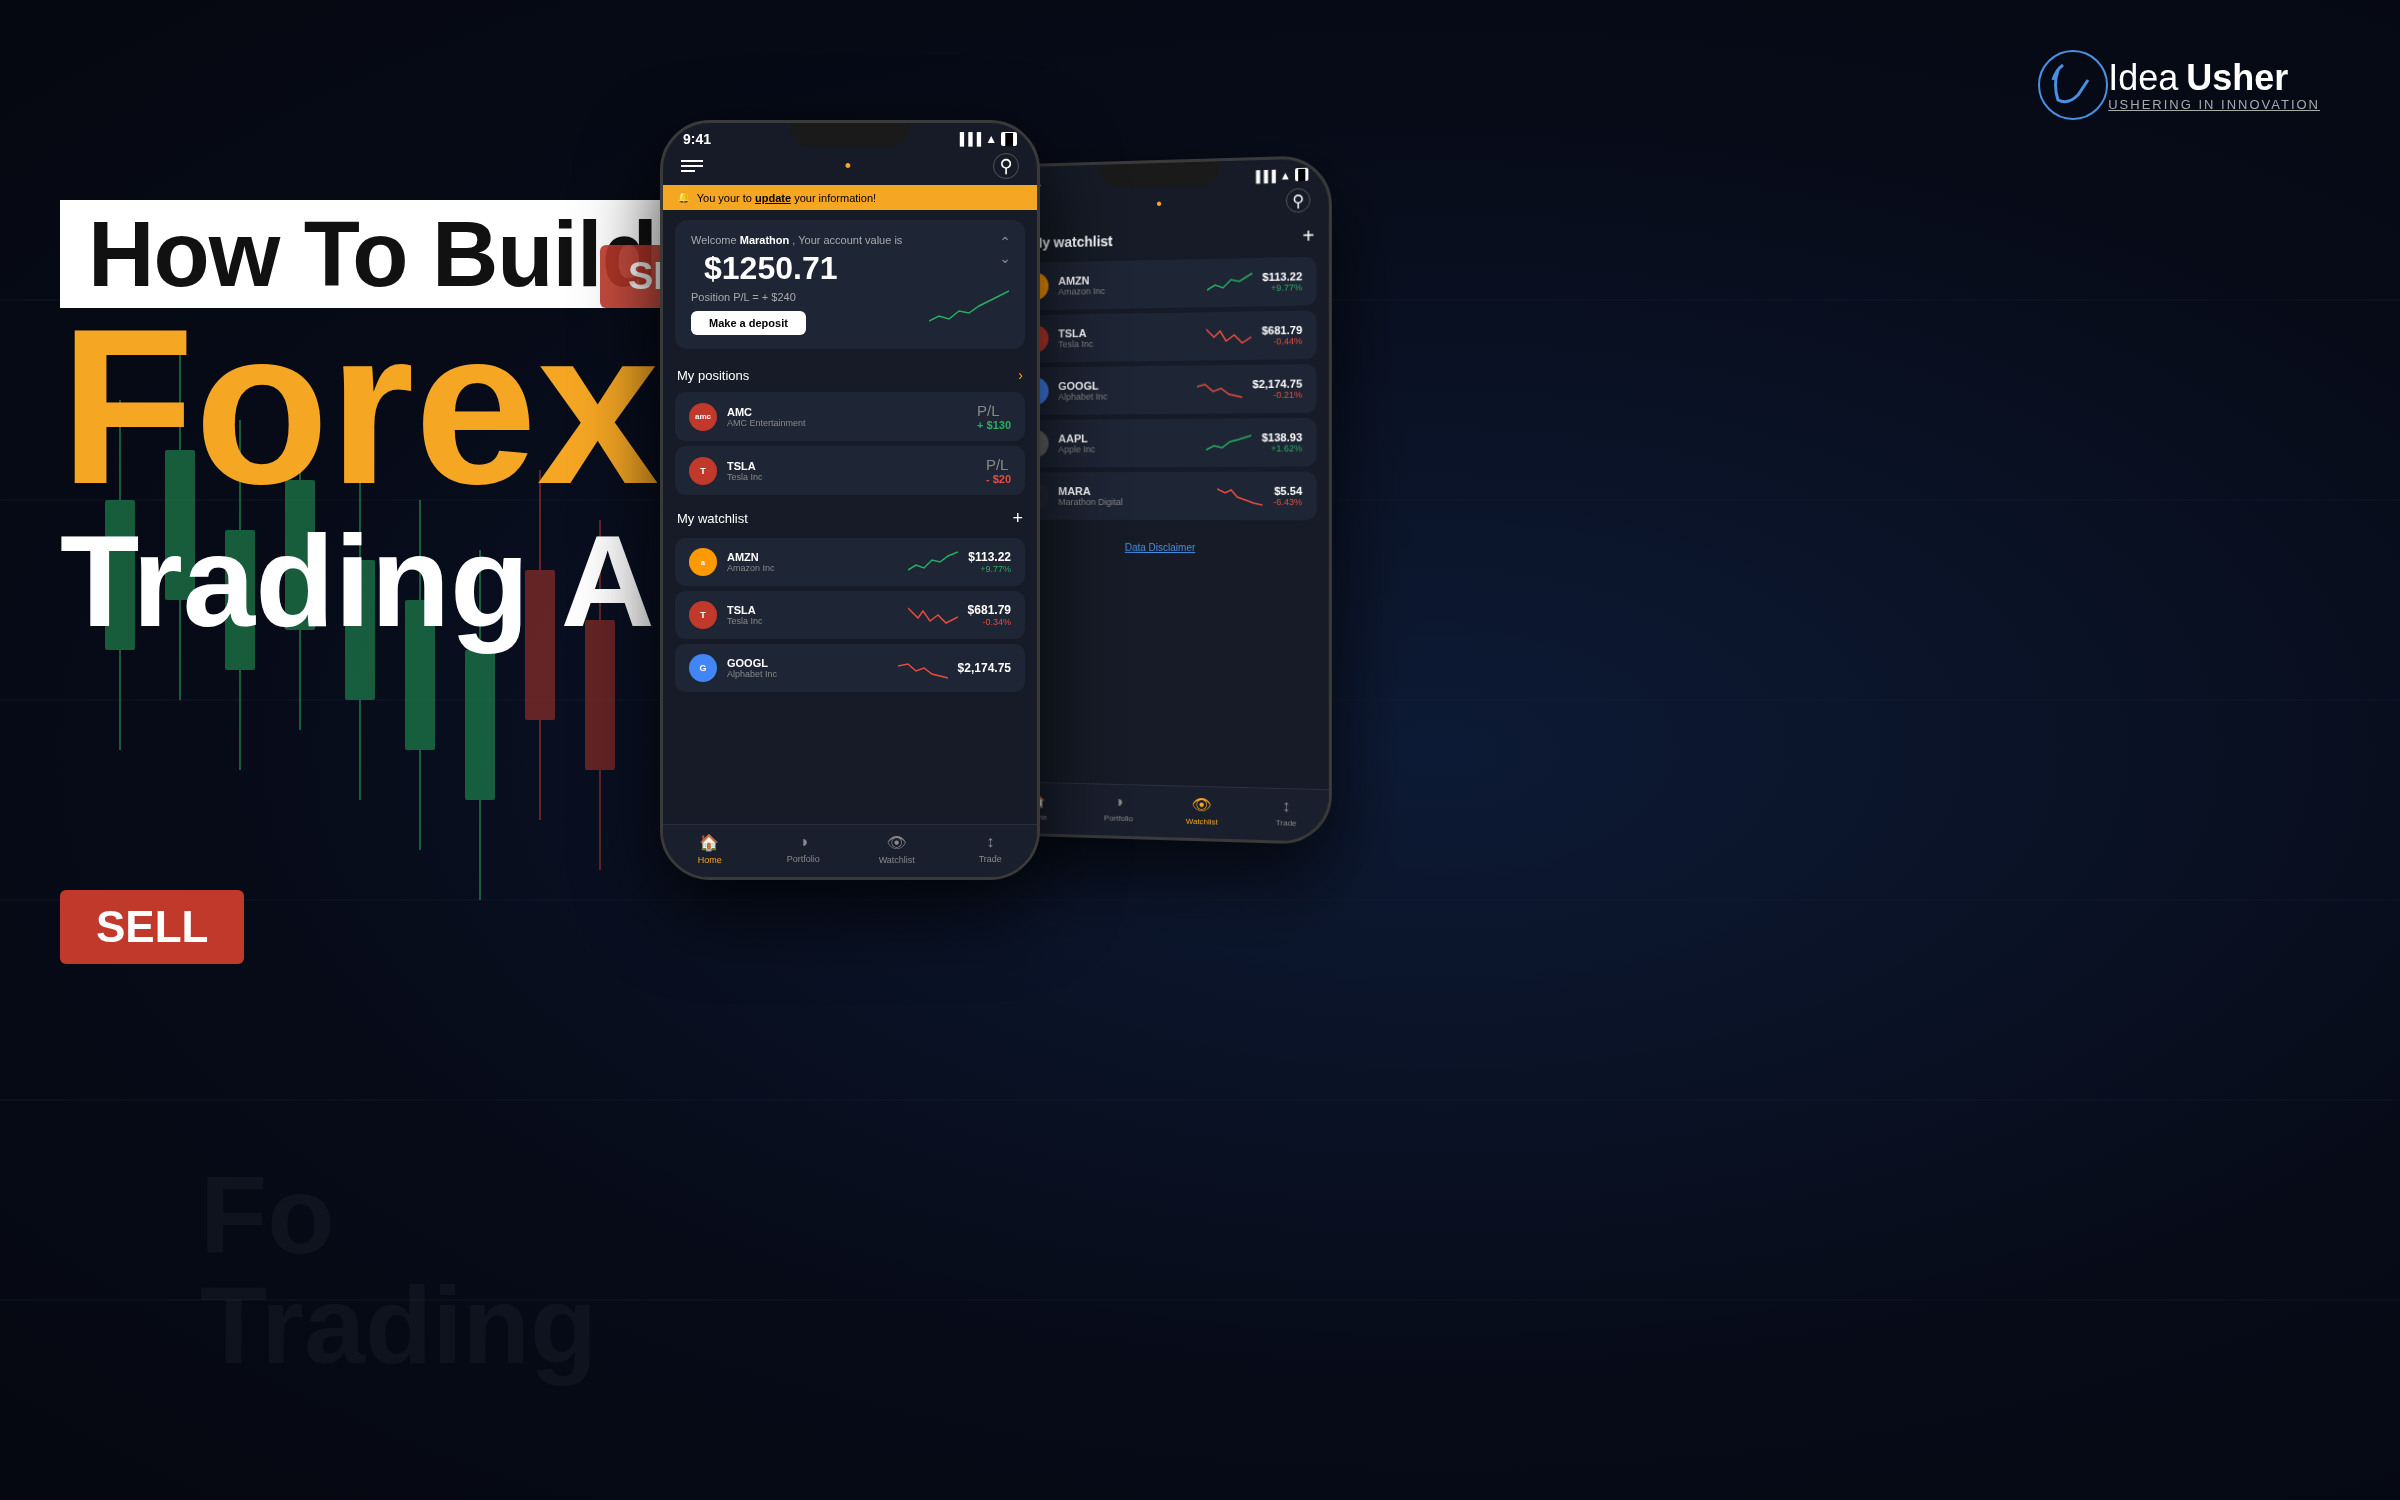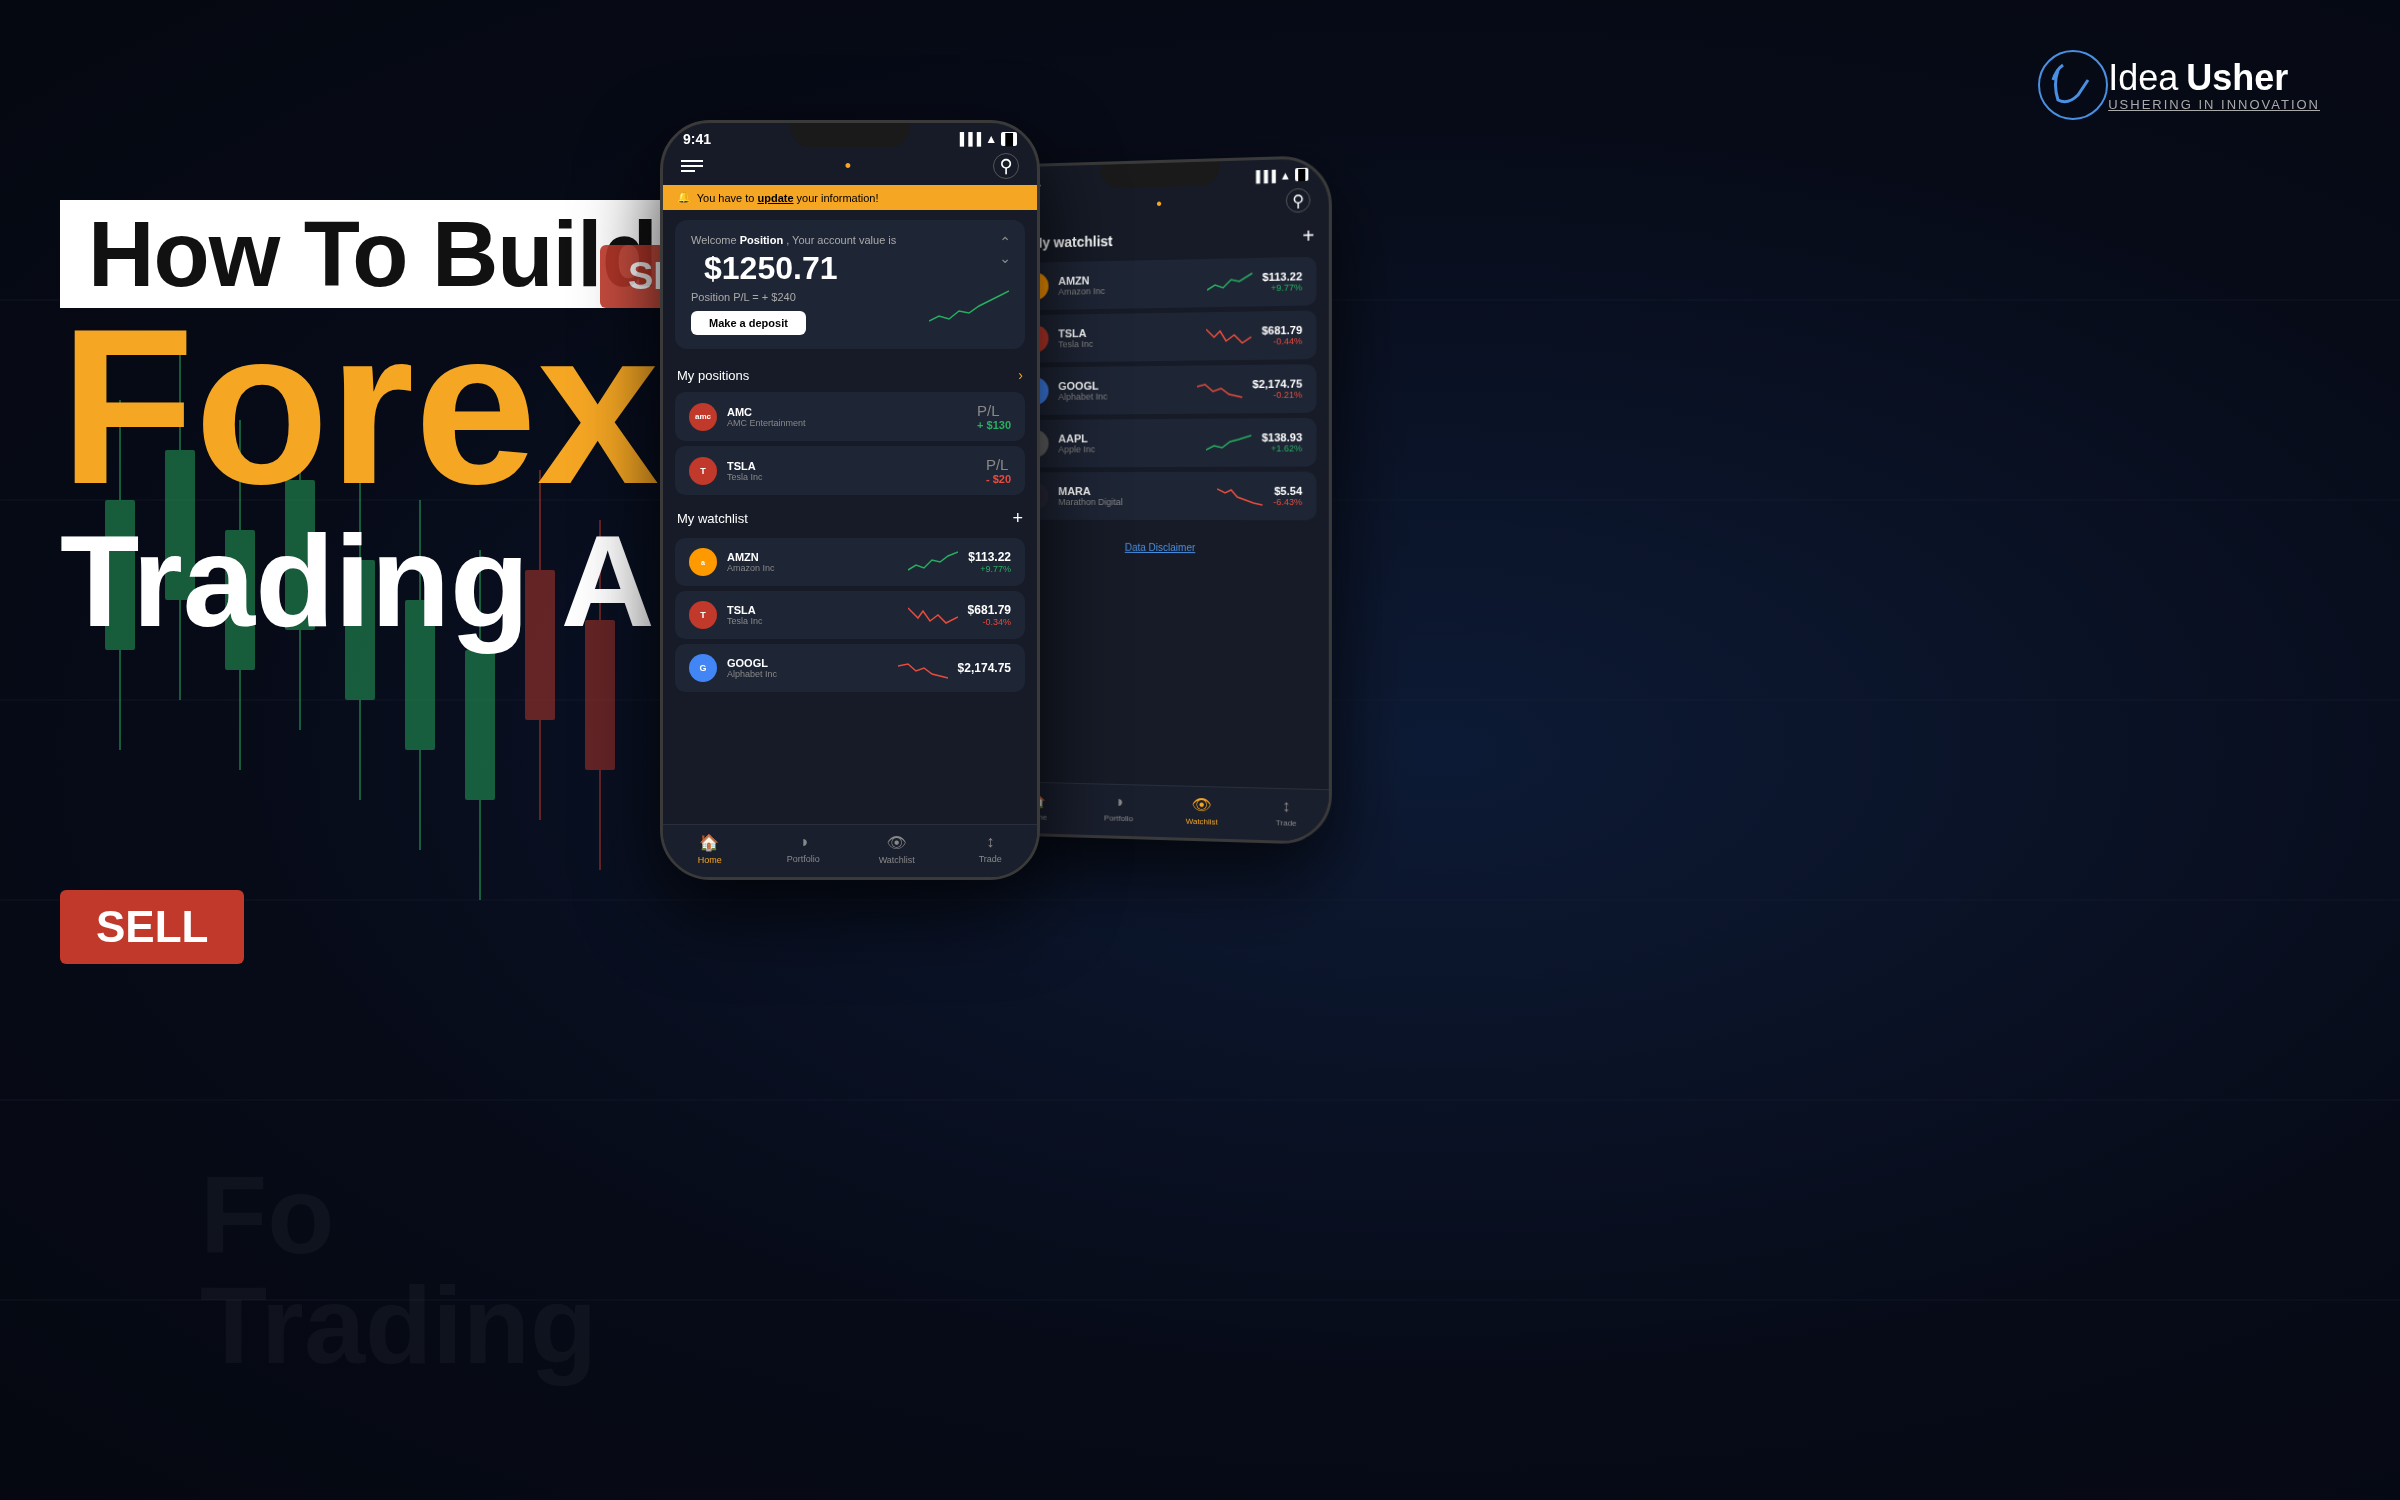--- a/index.html
+++ b/index.html
@@ -557,30 +557,30 @@
             <span></span>
             <span style="width:14px"></span>
         </div>
         <div style="color:#f5a623;font-size:18px">•</div>
         <div style="color:#fff;font-size:18px;width:26px;height:26px;border:1.5px solid #555;border-radius:50%;display:flex;align-items:center;justify-content:center">⚲</div>
       </div>
 
       <div class="notif-bar">
         <span>🔔</span>
         <span>
-          <span>You have to</span>
+          <span>You your to</span>
           <a>update</a>
           <span>your information!</span>
         </span>
       </div>
 
       <div class="account-card">
         <div class="welcome-text">
           <span>Welcome</span>
-          <strong>Position</strong>
+          <strong>Marathon</strong>
           <span>, Your account value is</span>
         </div>
         <div class="account-value">$1250.71</div>
         <div class="position-pl">Position P/L = + $240</div>
         <button class="deposit-btn">Make a deposit</button>
         
         <div class="mini-chart">
           <svg width="80" height="50" viewBox="0 0 80 50">
             <polyline points="0,40 10,35 20,38 30,30 40,32 50,25 60,20 70,15 80,10" class="sparkline-green"></polyline>
           </svg>

